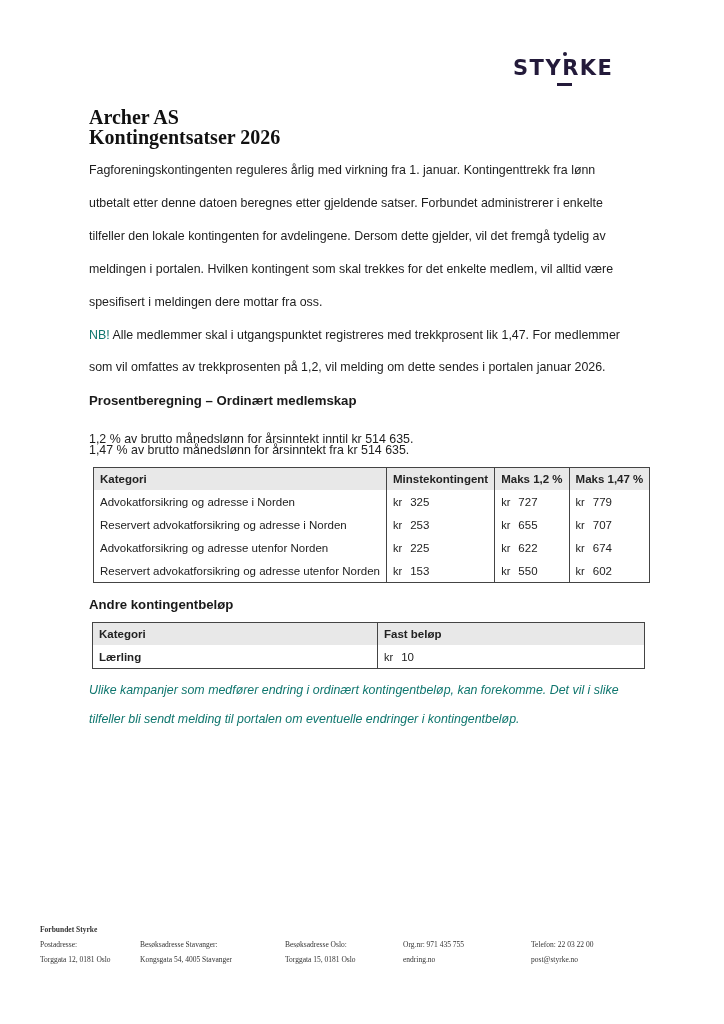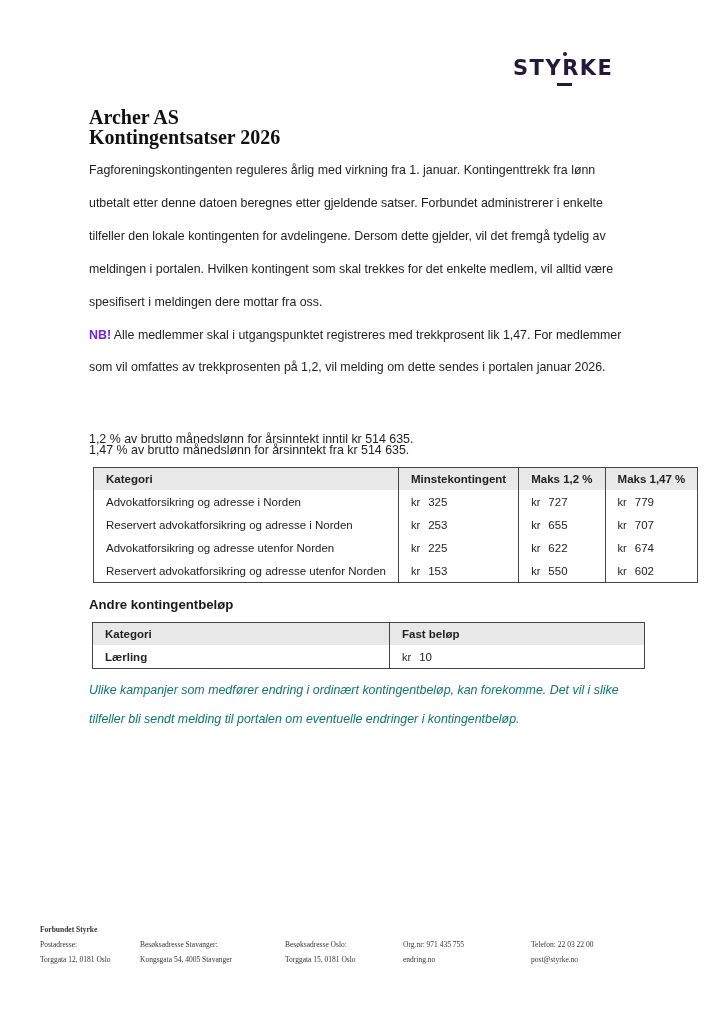--- a/index.html
+++ b/index.html
@@ -7,26 +7,26 @@
   .page { position: absolute; left: 0; top: 0; width: 724px; height: 1024px; }
 
   .logo { position: absolute; left: 513px; top: 52px; width: 110px; height: 36px; }
   .logo-text { position: absolute; left: 0; top: 4px; font-family: "DejaVu Sans", sans-serif; font-weight: bold; font-size: 21px; letter-spacing: 1.5px; color: #231a3a; }
   .logo-dot { position: absolute; left: 50px; top: 0px; width: 4px; height: 4px; border-radius: 50%; background: #231a3a; }
   .logo-bar { position: absolute; left: 44px; top: 31px; width: 15px; height: 3px; background: #231a3a; }
 
   .title { position: absolute; left: 89px; top: 107px; font-family: "Liberation Serif", serif; font-weight: bold; font-size: 20px; line-height: 20px; color: #111; }
 
   .body-text { position: absolute; left: 89px; font-family: "Liberation Sans", sans-serif; font-size: 12.4px; color: #1d1d1d; white-space: nowrap; }
-  .nb { color: #6d28d9; font-weight: bold; }
+  .nb { color: #0f766e; font-weight: normal; }
 
   .heading { position: absolute; left: 89px; font-family: "Liberation Sans", sans-serif; font-weight: bold; font-size: 13.2px; color: #1a1a1a; }
 
   table { border-collapse: collapse; position: absolute; font-family: "Liberation Sans", sans-serif; font-size: 11.5px; color: #222; }
-  table td, table th { border-left: 1.5px solid #444; border-right: 1.5px solid #444; padding: 0 12px; text-align: left; white-space: nowrap; }
+  table td, table th { border-left: 1.5px solid #444; border-right: 1.5px solid #444; padding: 0 6px; text-align: left; white-space: nowrap; }
   table th { background: #e8e8e8; font-weight: bold; height: 22px; }
   table td { height: 23px; }
   table { border: 1.5px solid #444; }
 
   .t1 { left: 93px; top: 467px; width: 551px; }
   .t1 th:nth-child(1) { width: 268px; }
   .t1 th:nth-child(2) { width: 100px; }
   .t1 th:nth-child(3) { width: 60px; }
   .kr { font-size: 11px; margin-right: 8px; }
 
@@ -58,20 +58,21 @@
 
   <div class="body-text" style="top:163px">Fagforeningskontingenten reguleres årlig med virkning fra 1. januar. Kontingenttrekk fra lønn</div>
   <div class="body-text" style="top:196px">utbetalt etter denne datoen beregnes etter gjeldende satser. Forbundet administrerer i enkelte</div>
   <div class="body-text" style="top:229px">tilfeller den lokale kontingenten for avdelingene. Dersom dette gjelder, vil det fremgå tydelig av</div>
   <div class="body-text" style="top:262px">meldingen i portalen. Hvilken kontingent som skal trekkes for det enkelte medlem, vil alltid være</div>
   <div class="body-text" style="top:295px">spesifisert i meldingen dere mottar fra oss.</div>
 
   <div class="body-text" style="top:328px"><span class="nb">NB!</span><span> Alle medlemmer skal i utgangspunktet registreres med trekkprosent lik 1,47. For medlemmer</span></div>
   <div class="body-text" style="top:360px">som vil omfattes av trekkprosenten på 1,2, vil melding om dette sendes i portalen januar 2026.</div>
 
+  <div class="heading" style="top:393px">Prosentberegning – Ordinært medlemskap</div>
   <div class="body-text" style="top:432px">1,2 % av brutto månedslønn for årsinntekt inntil kr 514 635.</div>
   <div class="body-text" style="top:443px">1,47 % av brutto månedslønn for årsinntekt fra kr 514 635.</div>
 
   <table class="t1">
     <tbody>
         <tr>
       <th>Kategori</th>
       <th>Minstekontingent</th>
       <th>Maks 1,2 %</th>
       <th>Maks 1,47 %</th>

